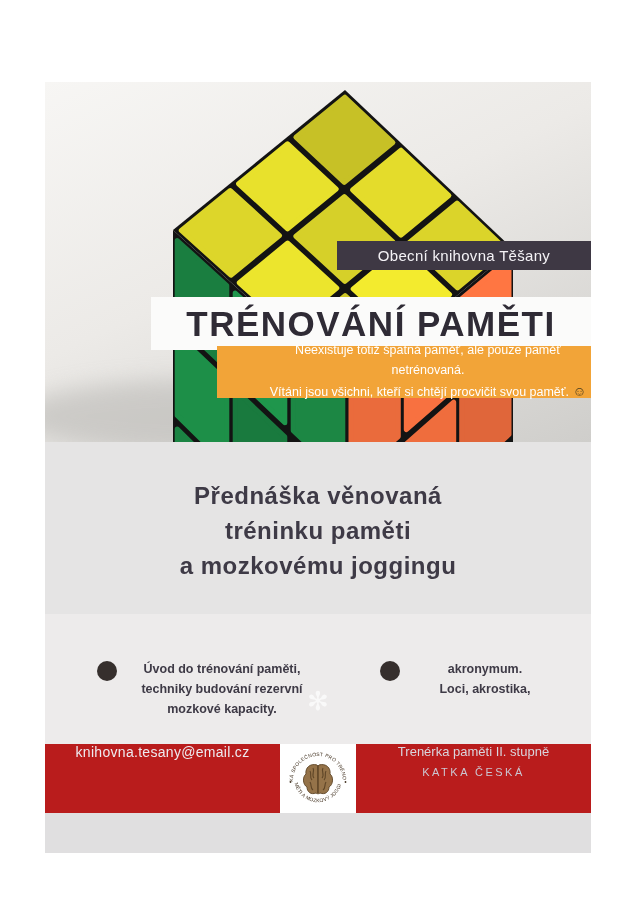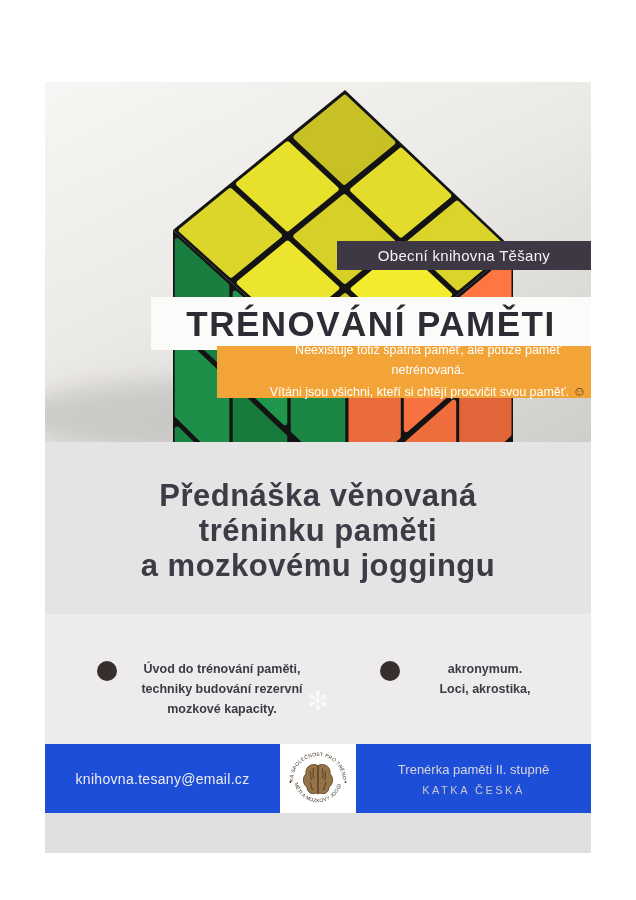--- a/index.html
+++ b/index.html
@@ -35,41 +35,41 @@
     display:flex; flex-direction:column; justify-content:center; text-align:center;padding-left:48px;
   }
   .quote-banner .smiley { color:#463a1e; font-size:13.5px; }
 
   
   .heading-section {
     top:442px; height:172px; background:#e5e4e4;
     text-align:center; padding-top:36px;
   }
   .heading-section .h-line {
-    font-size:31px; font-weight:bold; color:#3e3a46; line-height:35px; letter-spacing:.5px;
+    font-size:24px; font-weight:bold; color:#3e3a46; line-height:35px; letter-spacing:.5px;
   }
 
   
   .info-section { top:614px; height:130px; background:#edebeb; }
   .date-line {
     text-align:center; padding-top:13px; font-size:23px; font-weight:bold;
     color:#35313c; letter-spacing:.3px;
   }
   .topics { display:flex; margin-top:9px; }
   .topic { display:flex; gap:10px; align-items:flex-start;margin-top:36px; }
   .topic .dot { width:20px; height:20px; border-radius:50%; background:#362f2d; flex:none; margin-top:2px; }
   .topic-text { font-size:12.5px; font-weight:bold; color:#3e3a46; line-height:1.6; text-align:center; }
   .topic-left { margin-left:52px; }
   .topic-left .topic-text { width:190px; }
   .topic-right { margin-left:63px; }
   .topic-right .topic-text { width:150px; }
   .flower { position:absolute; left:262px; top:72px; font-size:26px; color:#ffffff; opacity:.7; }
 
   
-  .footer { top:744px; height:69px; background:#1d4ed8; display:flex; align-items:center; }
+  .footer { top:744px; height:69px; background:#b91c1c; display:flex; }
   .footer-left { flex:1; text-align:center; color:#eeebf0; font-size:14px; letter-spacing:.3px; }
   .logo-box { width:76px; height:69px; background:#ffffff; flex:none; }
   .footer-right { flex:1; text-align:center; }
   .trainer-title { font-size:13px; color:#d9d5dd; margin-bottom:7px; }
   .trainer-name { font-size:11px; color:#cbc6d1; letter-spacing:2.5px; }
 
   .bottom-strip { top:813px; height:40px; background:#e0dfe0; }
 </style>
 </head>
 <body>

